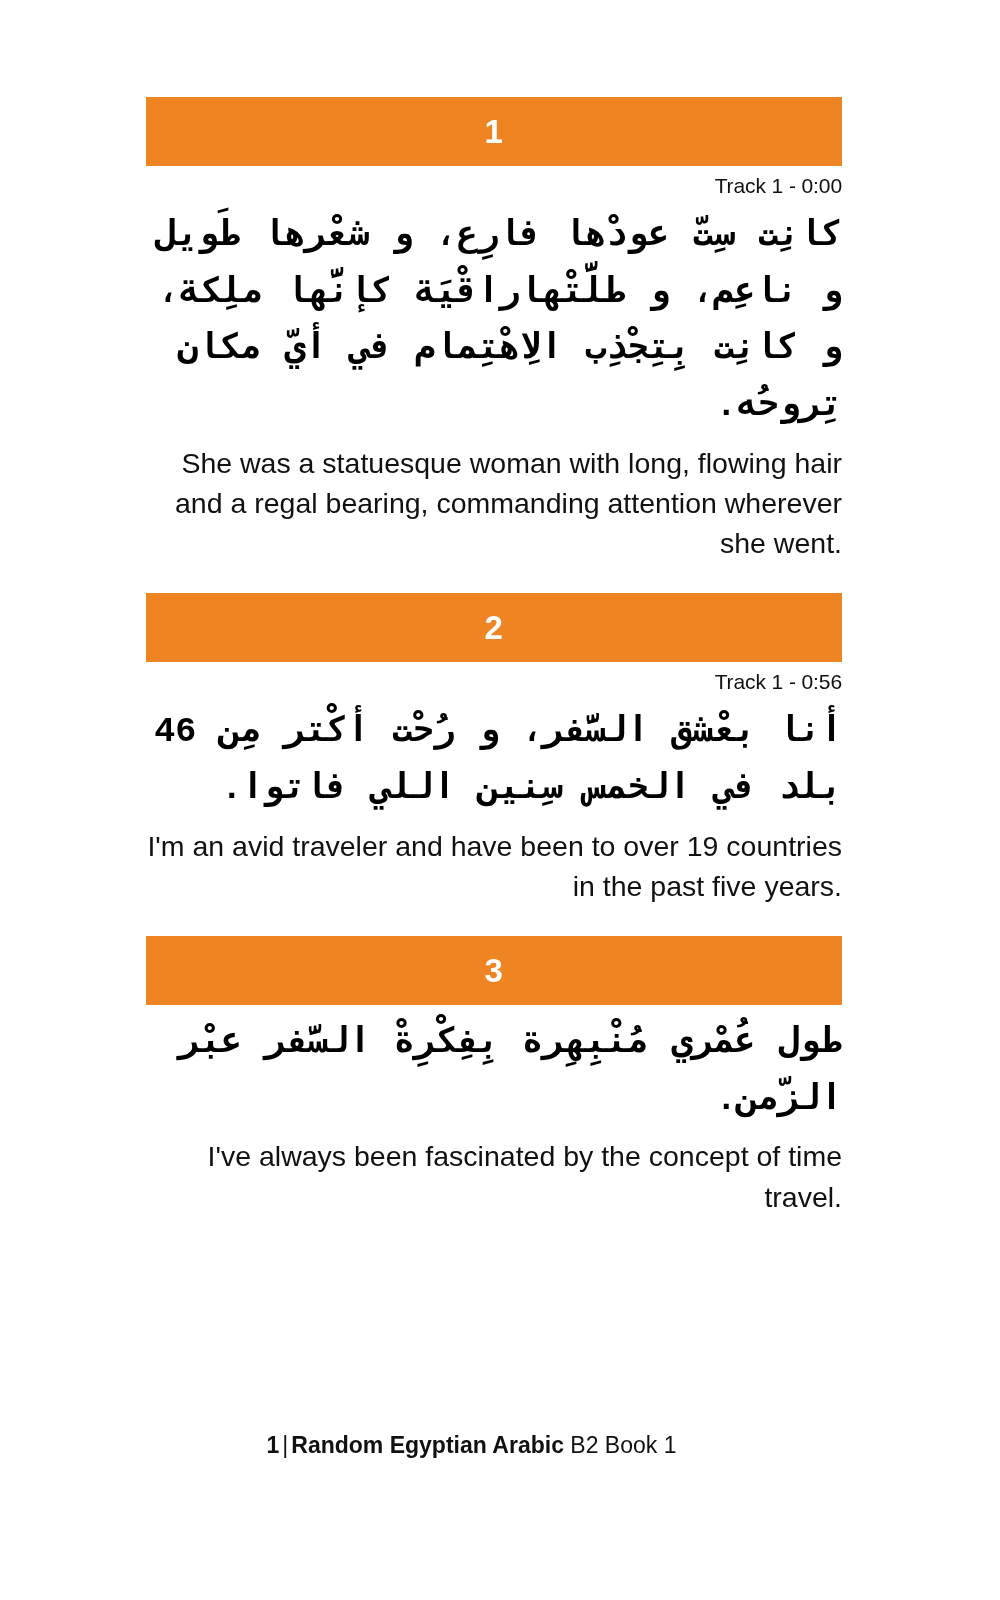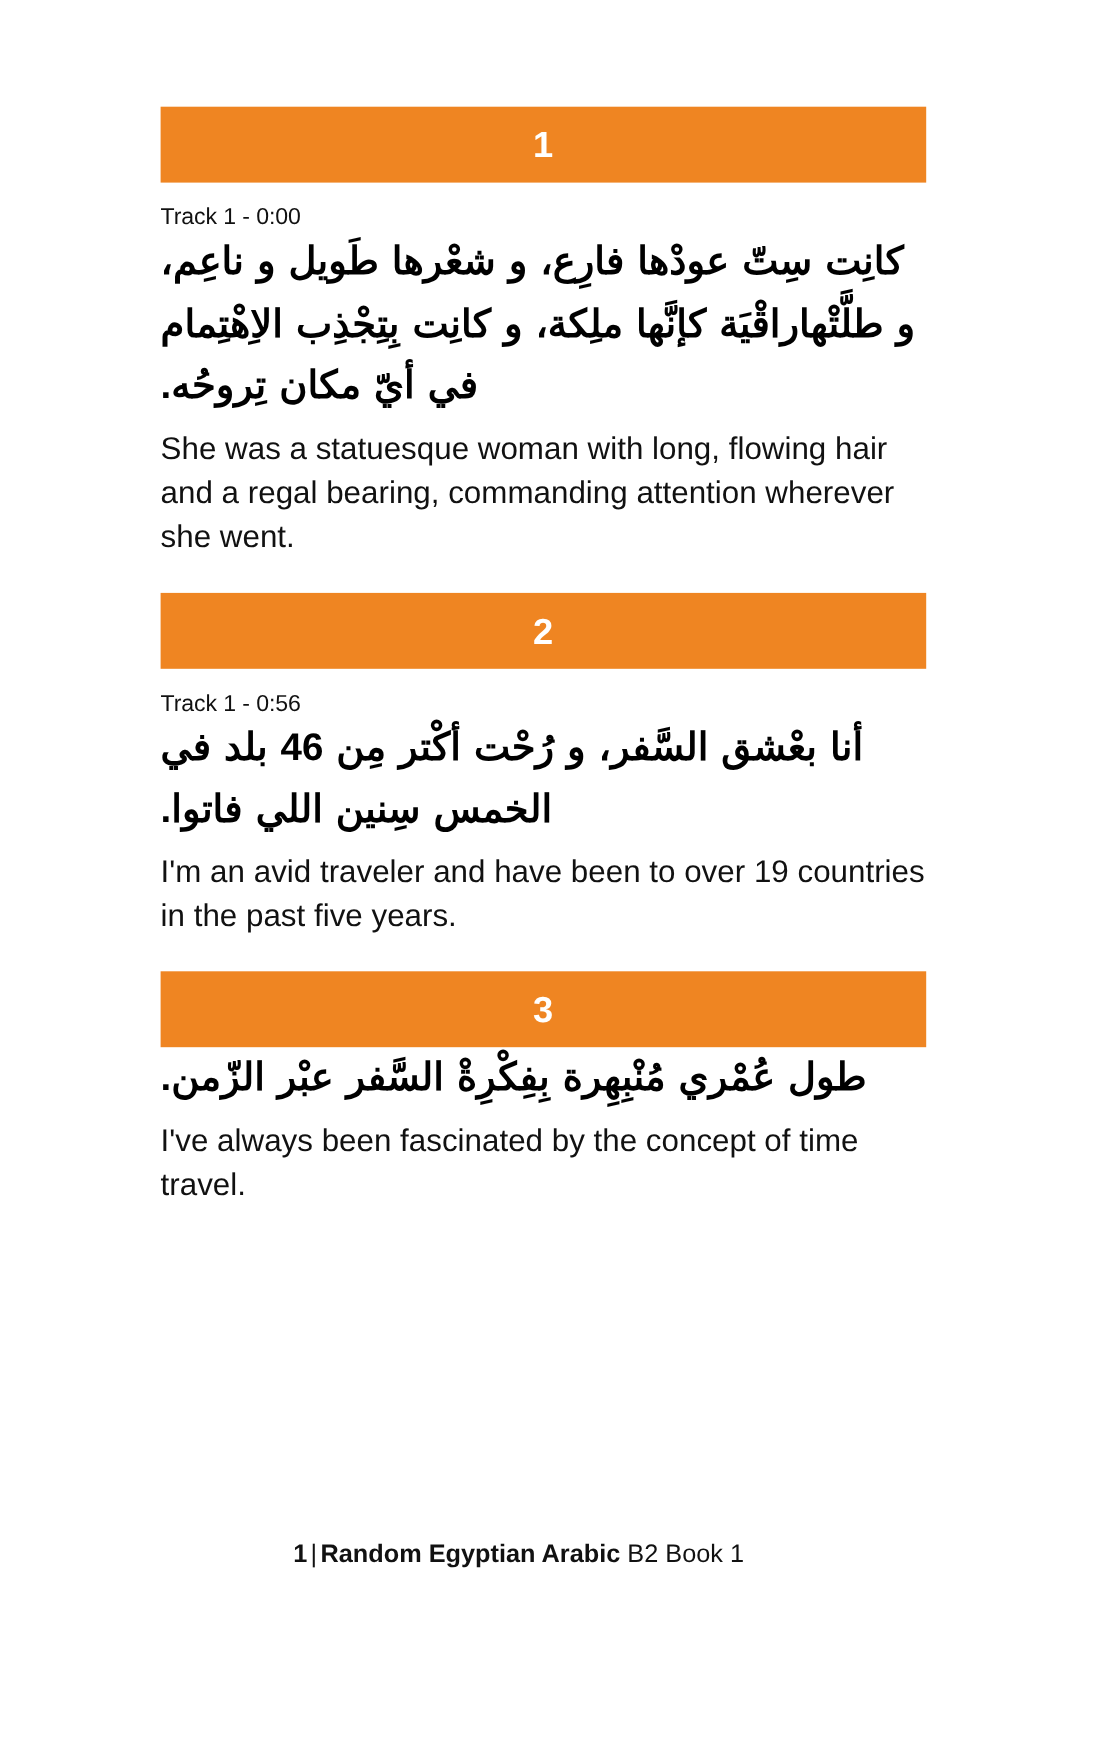--- a/index.html
+++ b/index.html
@@ -40,60 +40,61 @@
   .entry-number {
     color: #ffffff;
     font-size: 33px;
     font-weight: bold;
     line-height: 1;
     letter-spacing: 0.5px;
   }
 
   
   .track-label {
-    text-align: left;
+    text-align: right;
     font-size: 21px;
     color: #111111;
-    margin-top: 20px;
+    margin-top: 8px;
     letter-spacing: -0.1px;
   }
 
   
   .arabic {
     direction: rtl;
-    text-align: left;
-    font-family: Liberation Sans, sans-serif;
+    text-align: right;
+    font-family: Liberation Mono, monospace;
     font-size: 35px;
     font-weight: bold;
     line-height: 1.62;
     color: #000000;
+    margin-top: 10px;
     word-spacing: 2px;
   }
 
   
   .english {
-    text-align: left;
+    text-align: right;
     font-size: 28.5px;
     line-height: 1.41;
     color: #111111;
     margin-top: 8px;
   }
 
   .entry {
     margin-bottom: 0;
   }
   .entry-1 { padding-top: 97px; }
   .entry-2 { padding-top: 30px; }
   .entry-3 { padding-top: 30px; }
 
   
   .footer {
     position: absolute;
     left: 0;
-    top: 1399px;
+    top: 1432px;
     width: 943px;
     text-align: center;
     font-size: 23px;
     color: #111111;
   }
   .footer-strong {
     font-weight: bold;
   }
   .footer-light {
     font-weight: normal;

